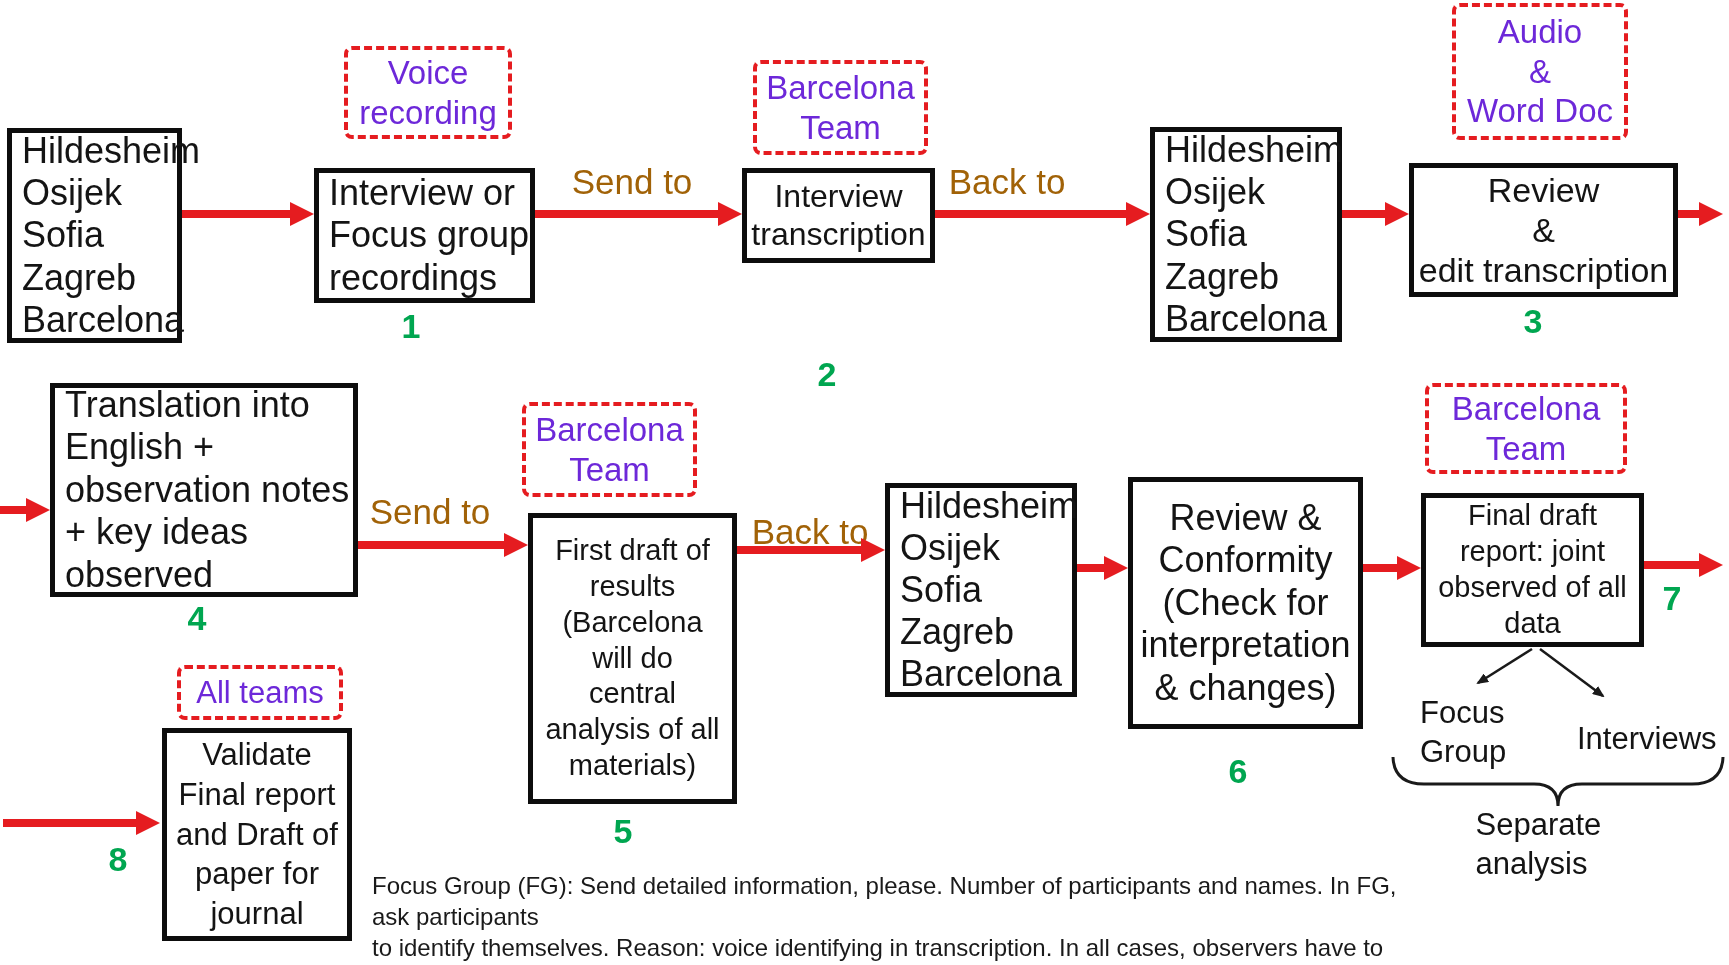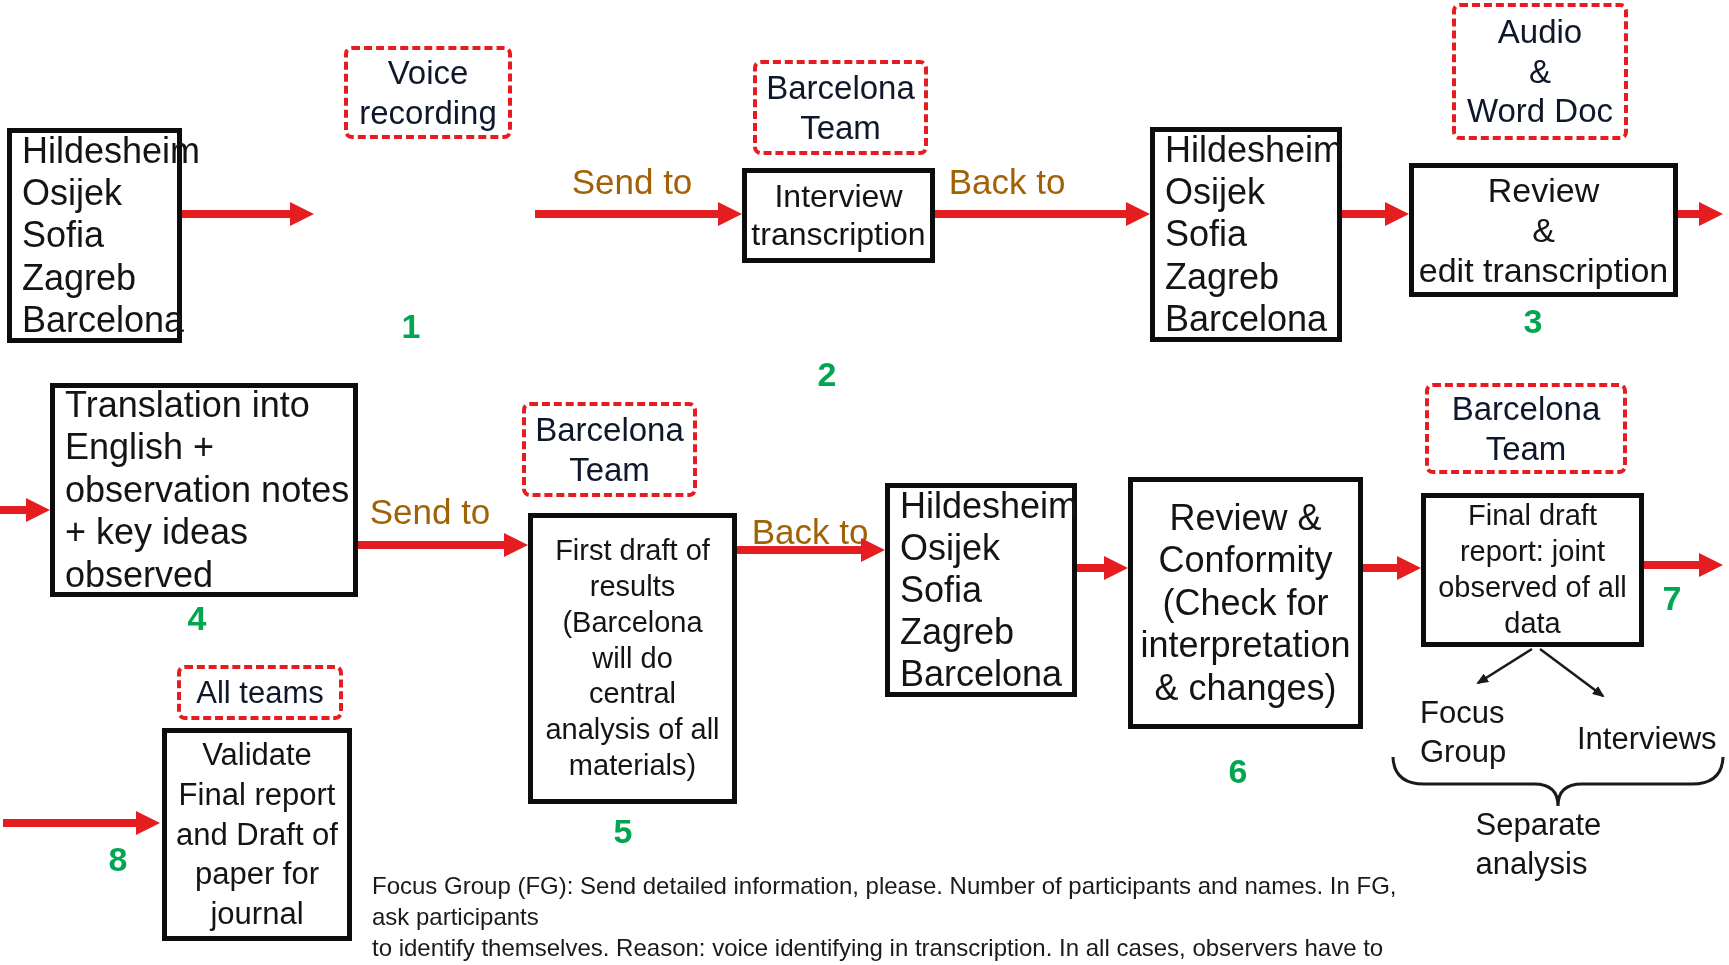--- a/index.html
+++ b/index.html
@@ -10,21 +10,21 @@
   .box{
     position:absolute;box-sizing:border-box;border:5px solid #0d0d0d;background:#fff;
     display:flex;align-items:center;justify-content:center;text-align:center;
     white-space:pre-line;font-size:33px;line-height:1.18;color:#141414;
   }
   .box.left{justify-content:flex-start;text-align:left;padding-left:10px;}
   .teams{font-size:36px;line-height:1.17;}
   .dashed{
     position:absolute;box-sizing:border-box;border:4px dashed #e51c20;border-radius:8px;background:#fff;
     display:flex;align-items:center;justify-content:center;text-align:center;
-    white-space:pre-line;font-size:33px;line-height:1.2;color:#0f172a;
+    white-space:pre-line;font-size:33px;line-height:1.2;color:#6d28d9;
   }
   .num{position:absolute;color:#00a650;font-weight:bold;font-size:34px;transform:translateX(-50%);}
   .lbl{position:absolute;font-size:35px;transform:translate(-50%,-50%);white-space:nowrap;color:#a16207;}
   .harrow{position:absolute;height:8px;background:#e51c20;}
   .harrow::after{
     content:"";position:absolute;left:100%;top:-8px;width:0;height:0;
     border-left:24px solid #e51c20;border-top:12px solid transparent;border-bottom:12px solid transparent;
   }
   .branch{position:absolute;font-size:31px;line-height:1.25;white-space:pre-line;color:#141414;}
   .footnote{position:absolute;font-size:24px;line-height:1.3;white-space:pre-line;color:#1a1a1a;}
@@ -39,20 +39,23 @@
 Osijek
 Sofia
 Zagreb
 Barcelona</div>
 
   <div class="harrow" style="left:182px;top:210px;width:108px;"></div>
 
   <div class="dashed" style="left:344px;top:46px;width:168px;height:93px;">Voice
 recording</div>
 
+  <div class="box left" style="left:314px;top:168px;width:221px;height:135px;font-size:36px;">Interview or
+Focus group
+recordings</div>
   <div class="num" style="left:411px;top:307px;">1</div>
 
   <div class="lbl" style="left:632px;top:182px;">Send to</div>
   <div class="harrow" style="left:535px;top:210px;width:183px;"></div>
 
   <div class="dashed" style="left:753px;top:60px;width:175px;height:95px;">Barcelona
 Team</div>
 
   <div class="box" style="left:742px;top:168px;width:193px;height:95px;font-size:32px;">Interview
 transcription</div>

